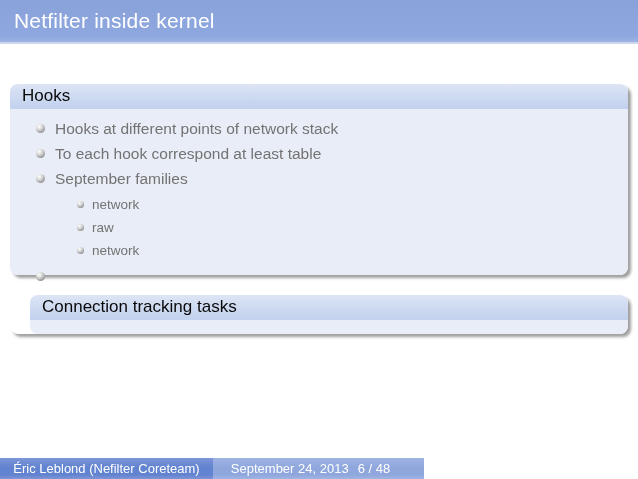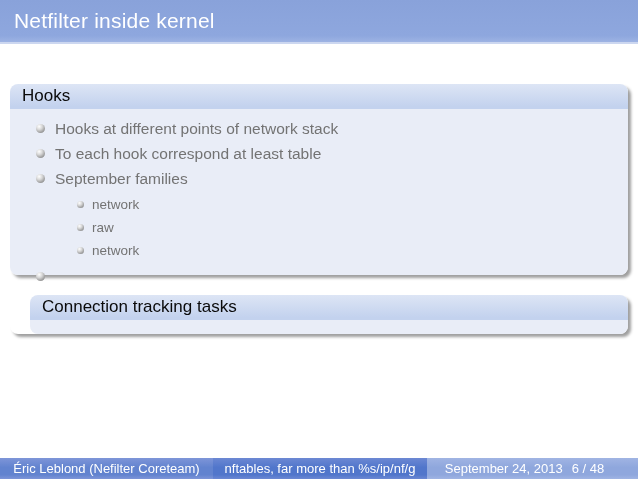--- a/index.html
+++ b/index.html
@@ -121,18 +121,17 @@
 <div class="block block-conntrack">
   <div class="block-header">Connection tracking tasks</div>
   <div class="block-body">
     <ul>
     </ul>
   </div>
 </div>
 
 <div class="footer">
   <div class="seg seg-author">Éric Leblond (Nefilter Coreteam)</div>
-  <div class="seg seg-title">nftables, far more than %s/ip/nf/g</div>
   <div class="seg seg-date">
     <span>September 24, 2013</span>
     <span>6 / 48</span>
   </div>
 </div>
 
 </body></html>

